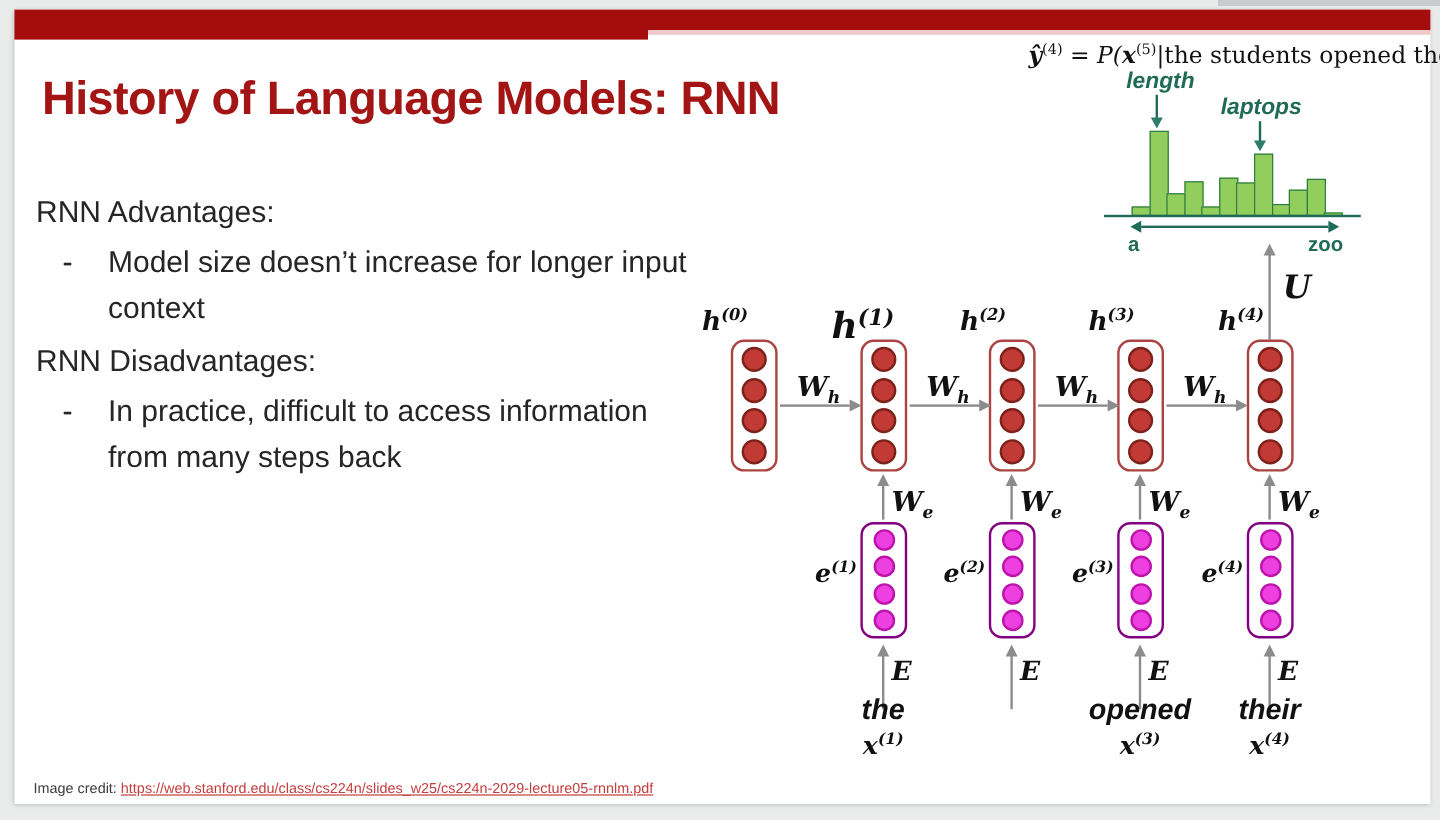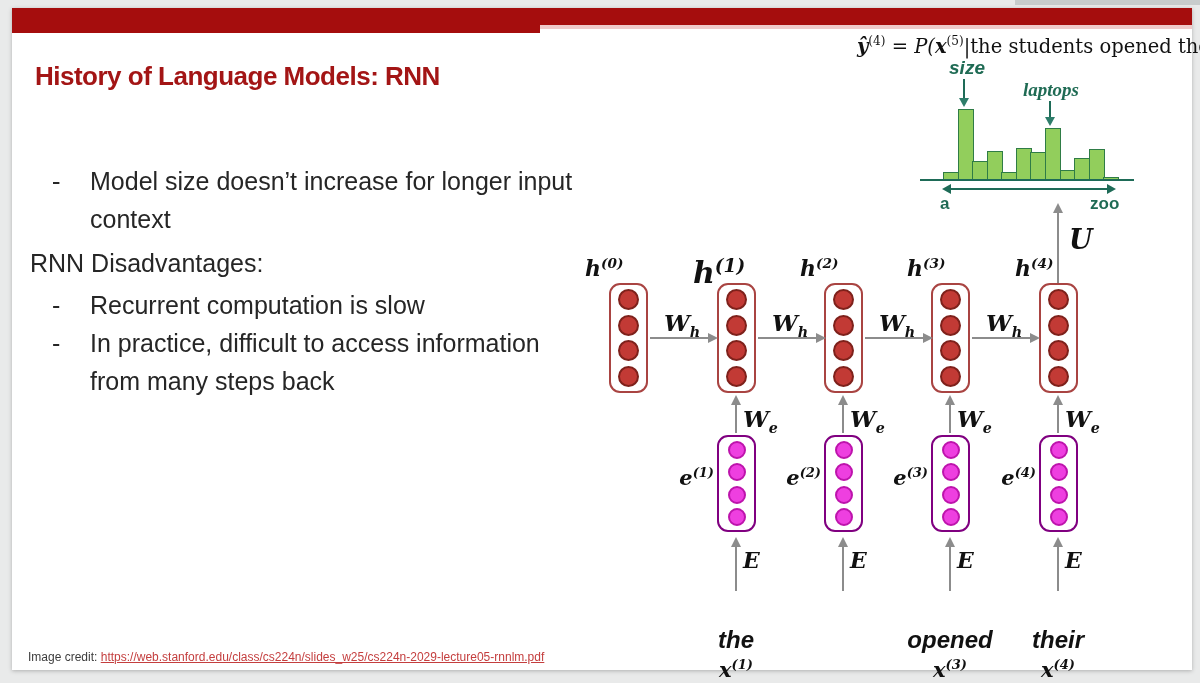--- a/index.html
+++ b/index.html
@@ -6,21 +6,21 @@
   html,body { width:1200px; height:683px; background:#E9EAEA; font-family:"Liberation Sans",sans-serif; overflow:hidden; }
   .stage { position:relative; width:1200px; height:683px; }
   .topright-strip { position:absolute; left:1015px; top:0; width:185px; height:5px; background:#C8CCCC; }
   .slide { position:absolute; left:12px; top:8px; width:1180px; height:662px; background:#ffffff; box-shadow:0 1px 4px rgba(0,0,0,0.25); }
 
   
   .hdr-left  { position:absolute; left:0; top:0; width:528px; height:25px; background:#A50D0D; }
   .hdr-right { position:absolute; left:528px; top:0; width:652px; height:17px; background:#A50D0D; }
   .hdr-right-under { position:absolute; left:528px; top:17px; width:652px; height:4px; background:#EFC9C9; }
 
-  .title { position:absolute; left:23px; top:53px; font-size:26px; font-weight:bold; color:#A31515; letter-spacing:-0.5px; }
+  .title { position:absolute; left:23px; top:53px; font-size:39px; font-weight:bold; color:#A31515; letter-spacing:-0.5px; }
 
   .body-text { position:absolute; left:18px; top:150px; width:545px; color:#262626; font-size:25px; line-height:38px; }
   .tb-heading { font-size:25px; }
   .bullets { margin:4px 0 6px 0; }
   .bullet { position:relative; padding-left:60px; }
   .bullet .dash { position:absolute; left:22px; top:0; }
 
   .credit { position:absolute; left:16px; top:642px; font-size:12px; color:#3c3c3c; }
   .credit a { color:#C43E3E; text-decoration:underline; }
 
@@ -51,67 +51,67 @@
   .t-right { position:absolute; width:0; height:0; border-top:5px solid transparent; border-bottom:5px solid transparent; border-left:9px solid #1E6B57; }
 
   .teal-txt { position:absolute; color:#1F6B54; font-weight:bold; }
   .vocab-lbl { font-size:17px; }
   .word-ann { font-size:19px; font-style:italic; width:80px; text-align:center; }
 
   #dist-bars { position:absolute; left:931px; top:100px; width:175px; height:72px; display:flex; align-items:flex-end; }
   #dist-bars .bar { flex:1 1 0; background:#92CE5C; border:1.5px solid #2F7C46; margin-right:-1.5px; }
 
   .word-col { position:absolute; width:110px; text-align:center; top:571px; color:#111; }
-  .word-col .w { font-size:24px; font-style:italic; font-weight:bold; font-family:"Liberation Sans",sans-serif; display:block; line-height:26px;margin-top:48px; }
+  .word-col .w { font-size:24px; font-style:italic; font-weight:bold; font-family:"Liberation Sans",sans-serif; display:block; line-height:26px; }
   .word-col .xl { font-size:21px; font-family:"DejaVu Serif","Liberation Serif",serif; font-style:italic; font-weight:bold; display:block; line-height:24px; }
   .word-col .xl sup { font-size:0.62em; }
 </style>
 </head>
 <body>
 
 <div class="stage">
   <div class="topright-strip"></div>
 
   <div class="slide">
     <div class="hdr-left"></div>
     <div class="hdr-right"></div>
     <div class="hdr-right-under"></div>
 
     <div class="title">History of Language Models: RNN</div>
 
     <div class="body-text">
+      <div class="tb-heading">RNN Advantages:</div>
       <div class="bullets">
         <div class="bullet">
           <span class="dash">-</span>
         </div>
         <div class="bullet">
           <span class="dash">-</span>
           <span>Model size doesn’t increase for longer input context</span>
         </div>
       </div>
       <div class="tb-heading">RNN Disadvantages:</div>
       <div class="bullets">
         <div class="bullet">
           <span class="dash">-</span>
-          <span>Recurrent computation is slow</span>
         </div>
         <div class="bullet">
           <span class="dash">-</span>
           <span>In practice, difficult to access information from many steps back</span>
         </div>
       </div>
     </div>
 
     <div class="formula math"><span class="bi">ŷ</span><sup>(4)</sup><span> = </span><span class="it">P(</span><span class="bi">x</span><sup>(5)</sup><span>|the students opened their)</span></div>
 
-    <div class="teal-txt word-ann" style="left:915px; top:49px;">size</div>
+    <div class="teal-txt word-ann" style="left:915px; top:49px;">length</div>
     <div class="tln" style="left:951px; top:71px; width:2px; height:20px;"></div>
     <div class="t-down" style="left:947px; top:90px;"></div>
 
-    <div class="teal-txt word-ann" style="left:999px; top:71px;font-family:Liberation Serif, serif;">laptops</div>
+    <div class="teal-txt word-ann" style="left:999px; top:71px;">laptops</div>
     <div class="tln" style="left:1037px; top:93px; width:2px; height:17px;"></div>
     <div class="t-down" style="left:1033px; top:109px;"></div>
 
     <div id="dist-bars">
         <div class="bar" style="height: 8px;"></div>
         <div class="bar" style="height: 71px;"></div>
         <div class="bar" style="height: 19px;"></div>
         <div class="bar" style="height: 29px;"></div>
         <div class="bar" style="height: 8px;"></div>
         <div class="bar" style="height: 32px;"></div>

